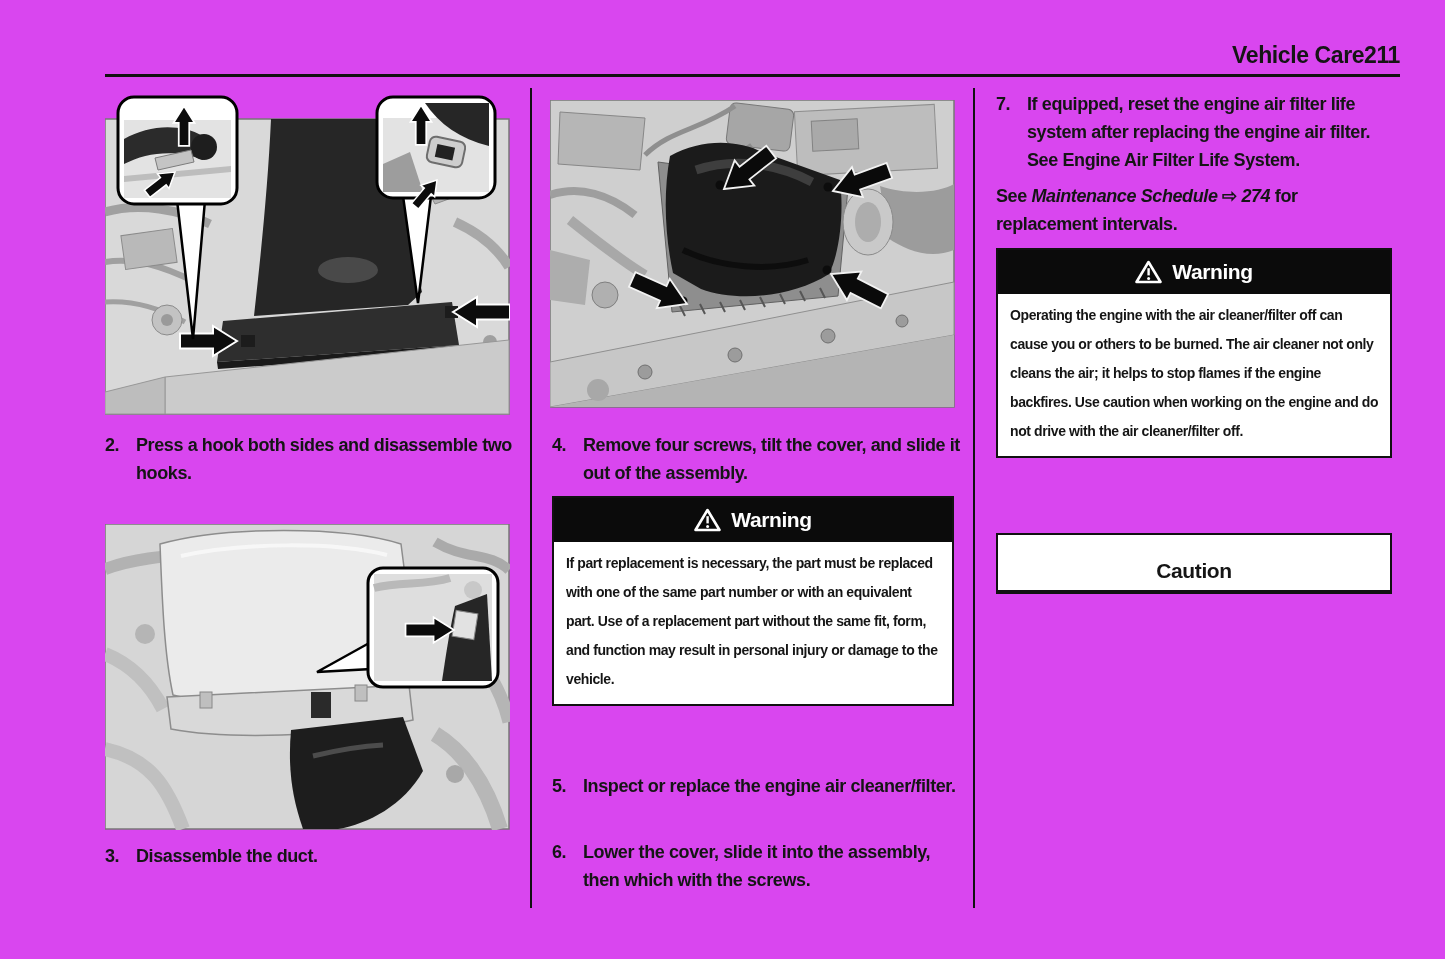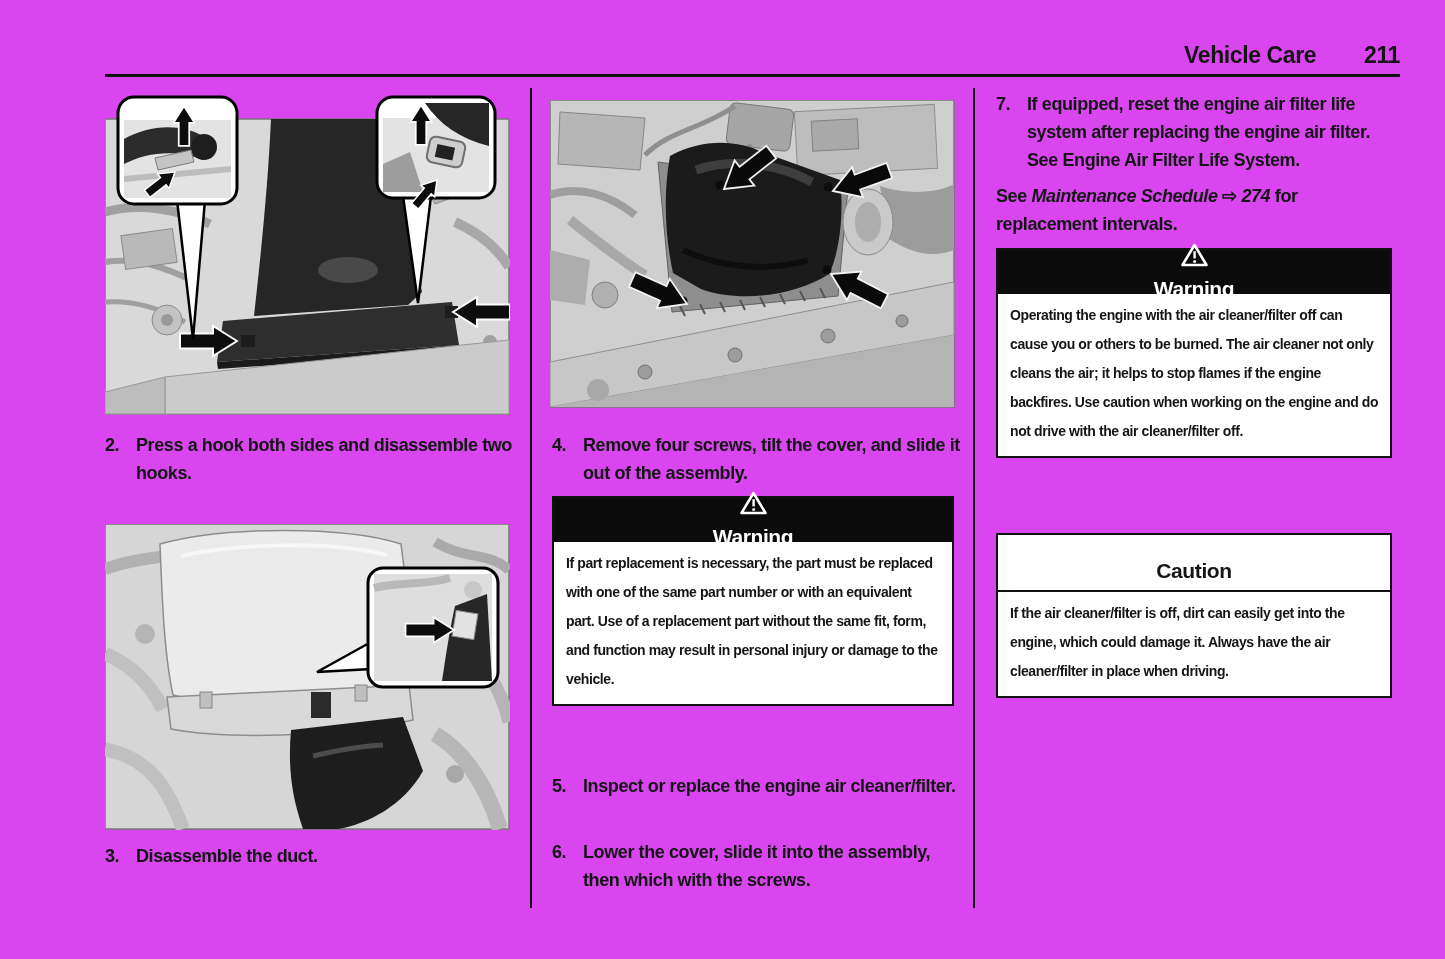--- a/index.html
+++ b/index.html
@@ -3,33 +3,33 @@
 <meta charset="utf-8">
 <style>
   html, body { margin:0; padding:0; background:#ffffff; }
   .page {
     position:relative; width:1445px; height:959px; background:#d946ef;
     font-family:"Liberation Sans", sans-serif; color:#151515;
     font-weight:700; letter-spacing:-0.4px; overflow:hidden;
   }
   .hdr { position:absolute; top:42px; left:105px; width:1295px;
          display:flex; justify-content:flex-end; align-items:baseline; font-size:23px; }
-  .hdr .pgnum { margin-left:48px; }
+  .hdr .pgnum { }
   .hdr-rule { position:absolute; top:74px; left:105px; width:1295px; height:3px; background:#111; }
   .vdiv { position:absolute; top:88px; width:2px; height:820px; background:#111; }
   .fig { position:absolute; }
   .step { position:absolute; display:flex; font-size:18px; line-height:28px; }
   .step-num { width:31px; flex:none; }
   .step-text { flex:1; overflow-wrap:break-word; }
   .note { position:absolute; font-size:18px; line-height:28px; }
   .ital { font-style:italic; }
   .box { position:absolute; border:2.5px solid #111; background:#fff; box-sizing:border-box; }
   .box-hdr-warning {
     background:#0b0b0b; color:#fff; height:44px;
-    display:flex; align-items:center; justify-content:center; gap:10px; font-size:21px;flex-direction:column;
+    display:flex; align-items:center; justify-content:center; gap:10px; font-size:21px;
   }
   .box-hdr-caution {
     height:38px; display:flex; align-items:center; justify-content:center;
     font-size:21px; border-bottom:2.5px solid #111;margin-top:17px;
   }
   .box-body { padding:7px 9px 10px 12px; font-size:14px; line-height:29px; overflow-wrap:break-word; }
   .warn-icon { display:flex; align-items:center; }
 </style>
 </head>
 <body>
@@ -229,16 +229,15 @@
       </span>
       <span>Warning</span>
     </div>
     <div class="box-body">Operating the engine with the air cleaner/filter off can cause you or others to be burned. The air cleaner not only cleans the air; it helps to stop flames if the engine backfires. Use caution when working on the engine and do not drive with the air cleaner/filter off.</div>
   </div>
 
   <div class="box" style="left:996px; top:533px; width:396px;">
     <div class="box-hdr-caution">
       <span>Caution</span>
     </div>
-    <div class="box-body">If the air cleaner/filter is off, dirt can easily get into the engine, which could damage it. Always have the air cleaner/filter in place when driving.</div>
   </div>
 
 </div>
 
 </body></html>

